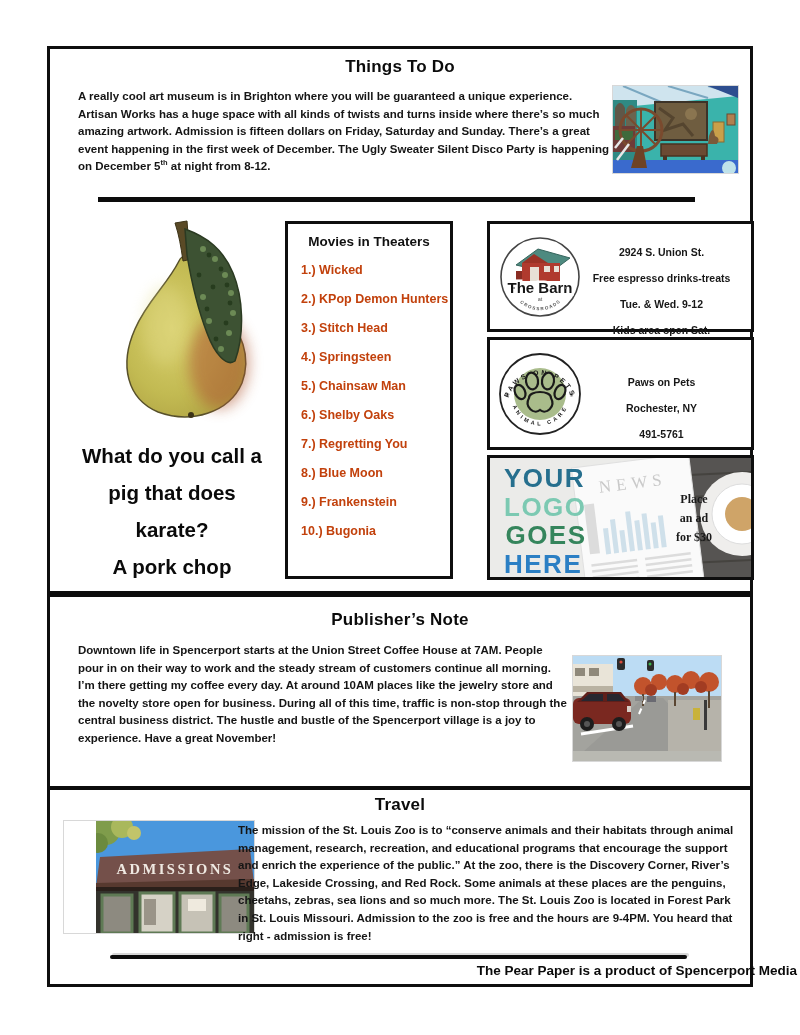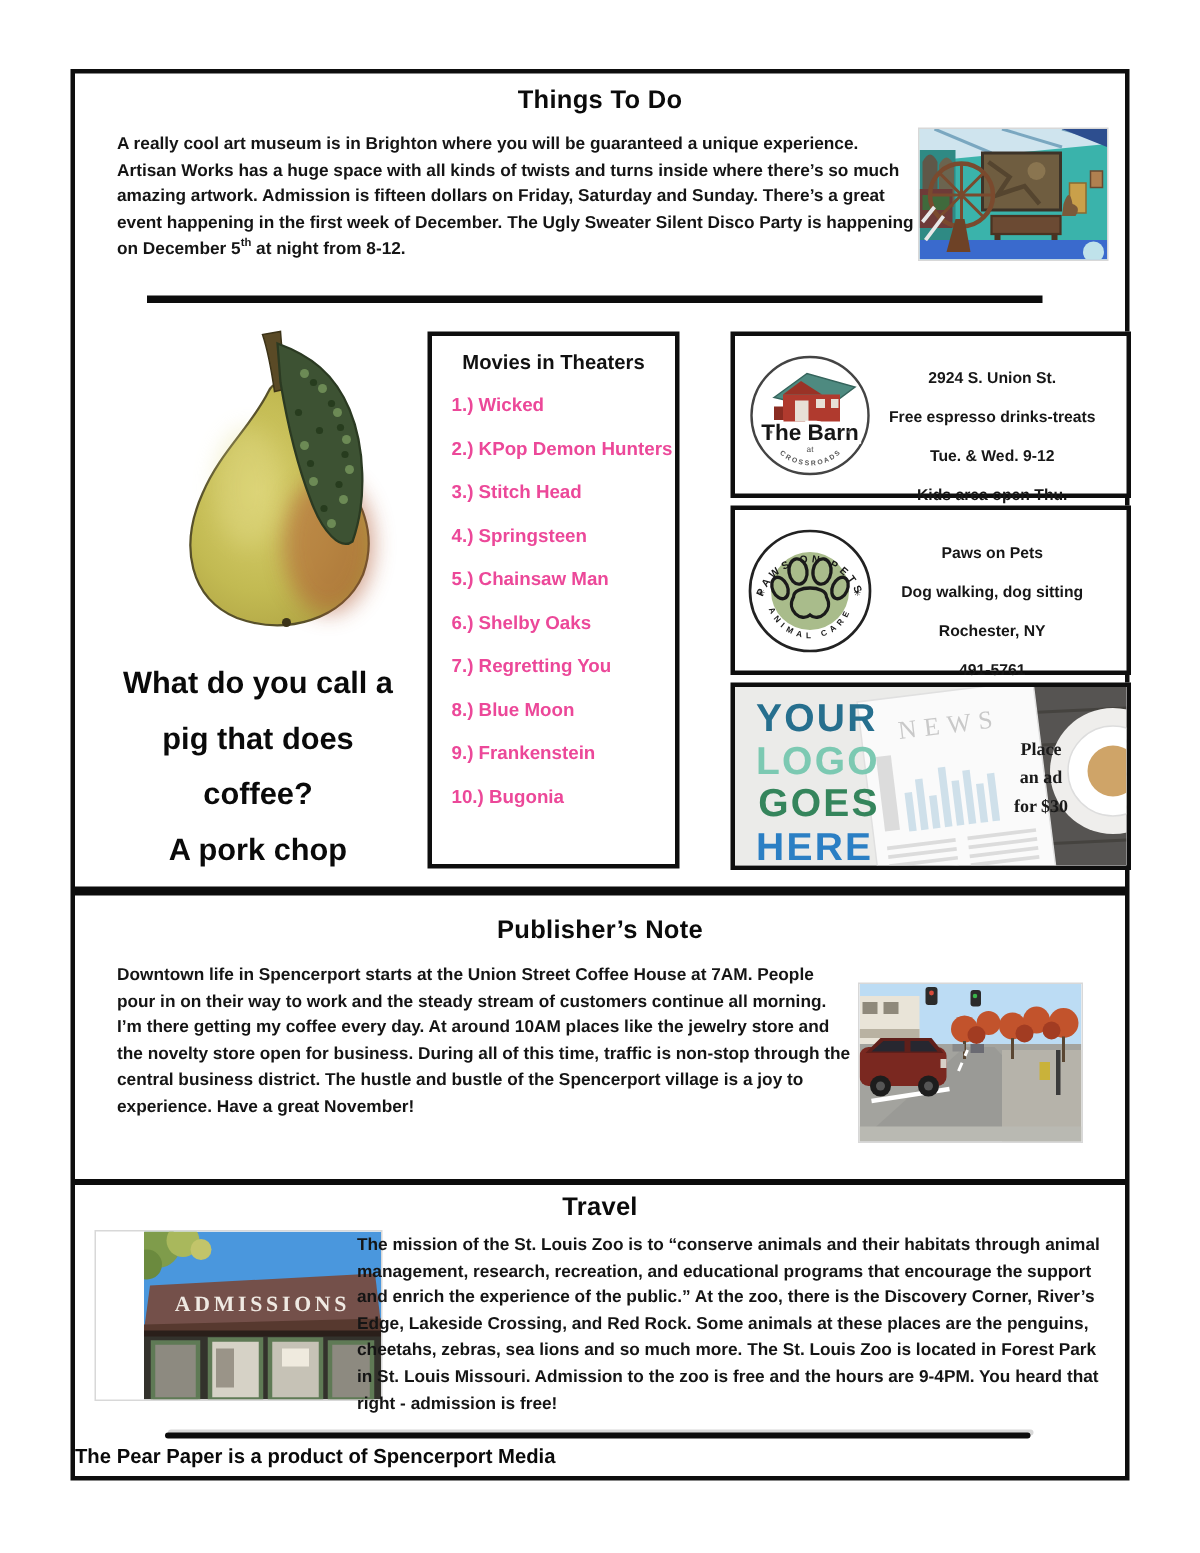--- a/index.html
+++ b/index.html
@@ -26,21 +26,21 @@
   .rule-soft{box-shadow:2px -2px 0 rgba(140,140,140,.35);}
   .photo{border:1px solid #d8d8d8;overflow:hidden;}
   .joke{
     text-align:center;font-size:20.5px;line-height:37px;font-weight:800;color:#0a0a0a;
   }
   .movies-box{
     border:3px solid #0e0e0e;background:#fff;box-sizing:border-box;
   }
   .movies-title{text-align:center;font-size:13.5px;font-weight:800;margin-top:10px;}
   .movie-item{
-    margin:14px 0 0 13px;font-size:12.5px;line-height:15px;font-weight:600;color:#ec4899;
+    margin:14px 0 0 13px;font-size:12.5px;line-height:15px;font-weight:600;color:#c2410c;
   }
   .ad-box{
     border:3px solid #0e0e0e;background:#fff;box-sizing:border-box;
     display:flex;align-items:center;
   }
   .ad-logo{flex:0 0 100px;display:flex;justify-content:center;align-items:flex-end;}
   .ad-lines{flex:1;text-align:center;padding-right:18px;margin-top:29px;}
   .ad-line{font-size:10.5px;font-weight:800;line-height:26px;color:#171717;}
   .logo-ad{position:relative;overflow:hidden;padding:0;display:block;}
   .logo-ad svg{position:absolute;left:0;top:0;}
@@ -48,21 +48,21 @@
   .logo-word{
     font-size:26px;font-weight:800;letter-spacing:1.5px;line-height:28.5px;
     font-family:"Liberation Sans",sans-serif;
   }
   .w-your{color:#266f8e;} .w-logo{color:#7cc9b2;} .w-goes{color:#35855c;text-align:right;} .w-here{color:#2b7fc4;}
   .logo-cta{
     position:absolute;left:158px;top:32px;width:92px;text-align:center;
     font-family:"Liberation Serif","DejaVu Serif",serif;font-size:12px;
     line-height:19px;color:#1a1a1a;font-weight:600;
   }
-  .footer-text{width:100%;text-align:left;font-size:13.5px;font-weight:800;color:#0a0a0a;}
+  .footer-text{width:100%;text-align:right;font-size:13.5px;font-weight:800;color:#0a0a0a;margin-left:47px;}
 </style>
 </head>
 <body>
 
 <div class="frame">
 
   <div class="abs sec-title" style="top:8px;">Things To Do</div>
 
   <div class="abs body-text" style="left:28px;top:39px;width:534px;"><span>A really cool art museum is in Brighton where you will be guaranteed a unique experience. Artisan Works has a huge space with all kinds of twists and turns inside where there’s so much amazing artwork. Admission is fifteen dollars on Friday, Saturday and Sunday. There’s a great event happening in the first week of December. The Ugly Sweater Silent Disco Party is happening on December 5</span><sup>th</sup><span> at night from 8-12.</span></div>
 
@@ -143,21 +143,21 @@
           <circle cx="112" cy="94" r="2.4"></circle>
           <circle cx="118" cy="72" r="2.4"></circle>
       </g>
       <circle cx="96" cy="200" r="3" fill="#3c3318"></circle>
     </svg>
   </div>
 
   <div class="abs joke" style="left:2px;top:388px;width:240px;">
     <div>What do you call a</div>
     <div>pig that does</div>
-    <div>coffee?</div>
+    <div>karate?</div>
     <div>A pork chop</div>
   </div>
 
   <div class="abs movies-box" style="left:235px;top:172px;width:168px;height:358px;">
     <div class="movies-title">Movies in Theaters</div>
     <div class="movie-item">1.) Wicked</div>
     <div class="movie-item">2.) KPop Demon Hunters</div>
     <div class="movie-item">3.) Stitch Head</div>
     <div class="movie-item">4.) Springsteen</div>
     <div class="movie-item">5.) Chainsaw Man</div>
@@ -188,21 +188,21 @@
           <textPath href="#barnArc" startOffset="50%" text-anchor="middle">C R O S S R O A D S</textPath>
         </text>
         <circle cx="18" cy="57" r="1" fill="#777"></circle>
           <circle cx="70" cy="57" r="1" fill="#777"></circle>
       </svg>
     </div>
     <div class="ad-lines">
       <div class="ad-line">2924 S. Union St.</div>
       <div class="ad-line">Free espresso drinks-treats</div>
       <div class="ad-line">Tue. &amp; Wed. 9-12</div>
-      <div class="ad-line">Kids area open Thu.</div>
+      <div class="ad-line">Kids area open Sat.</div>
     </div>
   </div>
 
   <div class="abs ad-box" style="left:437px;top:288px;width:267px;height:113px;">
     <div class="ad-logo">
       <svg width="88" height="92" viewBox="0 0 88 92">
         <defs>
           <path id="pawsTop" d="M 12,52 A 33 33 0 0 1 76,52"></path>
           <path id="pawsBot" d="M 16,56 A 29 29 0 0 0 72,56"></path>
         </defs>
@@ -220,21 +220,20 @@
         </text>
         <text font-size="5.5" font-weight="700" fill="#1a1a1a" letter-spacing="3">
           <textPath href="#pawsBot" startOffset="50%" text-anchor="middle">ANIMAL CARE</textPath>
         </text>
         <text x="9" y="49" font-size="6" fill="#1a1a1a">✳</text>
         <text x="73" y="49" font-size="6" fill="#1a1a1a">✳</text>
       </svg>
     </div>
     <div class="ad-lines">
       <div class="ad-line">Paws on Pets</div>
-      <div class="ad-line">Dog walking, dog sitting</div>
       <div class="ad-line">Rochester, NY</div>
       <div class="ad-line">491-5761</div>
     </div>
   </div>
 
   <div class="abs ad-box logo-ad" style="left:437px;top:406px;width:267px;height:125px;">
     <svg width="261" height="119" viewBox="0 0 261 119">
       <rect x="0" y="0" width="261" height="119" fill="#ebebe9"></rect>
       <rect x="178" y="0" width="83" height="119" fill="#565452"></rect>
       <g stroke="#45433f" stroke-width="2">

